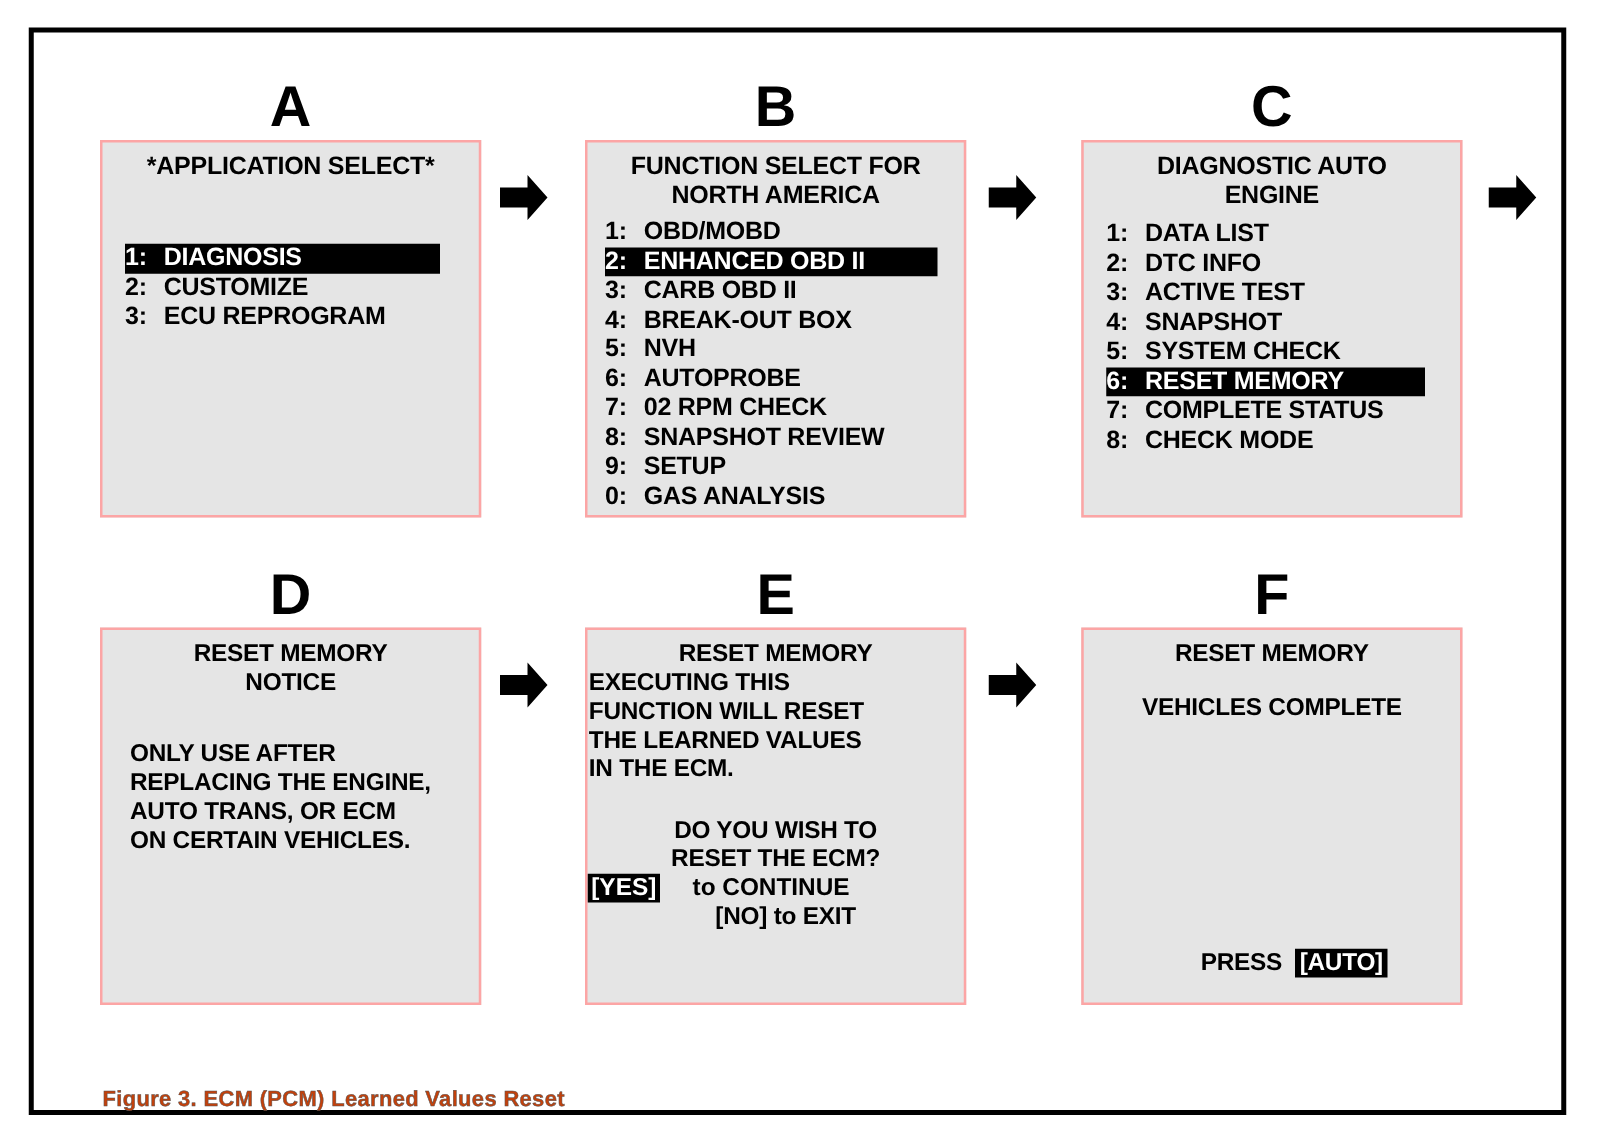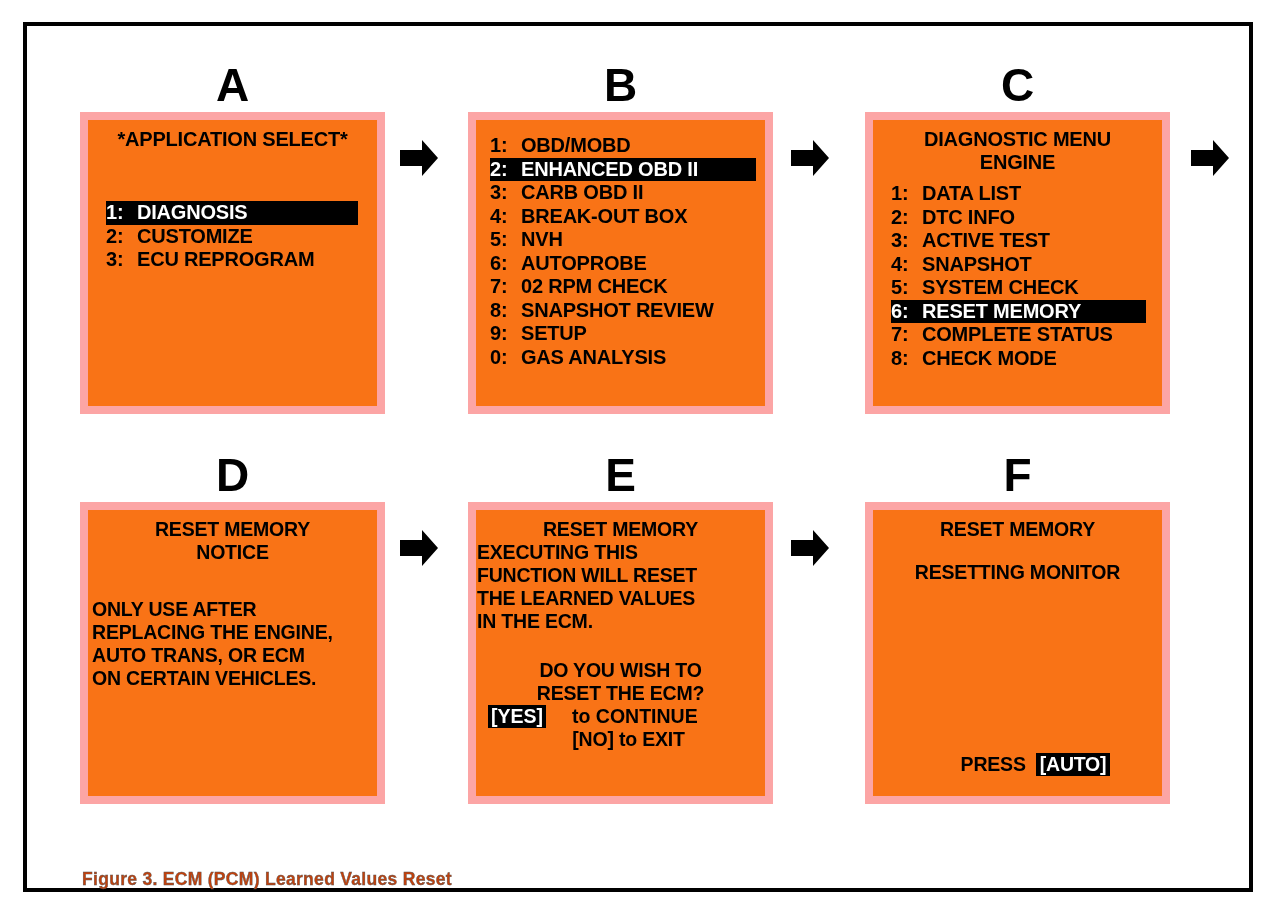--- a/index.html
+++ b/index.html
@@ -36,22 +36,22 @@
     text-align: center;
     font-size: 46px;
     font-weight: bold;
     line-height: 46px;
     letter-spacing: 0px;
     height: 50px;
     font-family: "Liberation Sans", sans-serif;
   }
 
   .screen {
-    border: 8px solid #fca5a5;
-    background: #f97316;
+    border: 2px solid #fca5a5;
+    background: #e5e5e5;
     box-sizing: border-box;
     position: relative;
     padding: 8px 0 0 0;
     overflow: hidden;
   }
 
   .scr-title {
     text-align: center;
     font-weight: bold;
     font-size: 20px;
@@ -165,20 +165,22 @@
 
   <div class="arrow" style="left:371px; top:111px;">
     <svg width="42" height="42" viewBox="0 0 42 42">
       <polygon points="2,13 24,13 24,3 40,21 24,39 24,29 2,29" fill="#000000"></polygon>
     </svg>
   </div>
 
   <div class="panel-wrap" style="left:441px; top:36px; width:305px;">
     <div class="panel-letter">B</div>
     <div class="screen" style="width:305px; height:302px;">
+      <div class="scr-title" style="white-space:pre-line;">FUNCTION SELECT FOR
+NORTH AMERICA</div>
       <div class="menu">
         <div class="menu-row">
           <span class="num">1:</span>
           <span>OBD/MOBD</span>
         </div>
         <div class="menu-row selected" style="width:266px;">
           <span class="num">2:</span>
           <span>ENHANCED OBD II</span>
         </div>
         <div class="menu-row">
@@ -219,21 +221,21 @@
 
   <div class="arrow" style="left:762px; top:111px;">
     <svg width="42" height="42" viewBox="0 0 42 42">
       <polygon points="2,13 24,13 24,3 40,21 24,39 24,29 2,29" fill="#000000"></polygon>
     </svg>
   </div>
 
   <div class="panel-wrap" style="left:838px; top:36px; width:305px;">
     <div class="panel-letter">C</div>
     <div class="screen" style="width:305px; height:302px;">
-      <div class="scr-title" style="white-space:pre-line;">DIAGNOSTIC MENU
+      <div class="scr-title" style="white-space:pre-line;">DIAGNOSTIC AUTO
 ENGINE</div>
       <div class="menu" style="margin-top:8px; padding-left:18px;">
         <div class="menu-row">
           <span class="num">1:</span>
           <span>DATA LIST</span>
         </div>
         <div class="menu-row">
           <span class="num">2:</span>
           <span>DTC INFO</span>
         </div>
@@ -271,21 +273,21 @@
     </svg>
   </div>
 
   <div class="panel-wrap" style="left:53px; top:426px; width:305px;">
     <div class="panel-letter">D</div>
     <div class="screen" style="width:305px; height:302px;">
       <div class="para center">RESET MEMORY
 NOTICE</div>
       <div class="gap-md"></div>
       <div class="gap-sm"></div>
-      <div class="para left" style="padding-left:4px;">ONLY USE AFTER
+      <div class="para left" style="padding-left:22px;">ONLY USE AFTER
 REPLACING THE ENGINE,
 AUTO TRANS, OR ECM
 ON CERTAIN VEHICLES.</div>
     </div>
   </div>
 
   <div class="arrow" style="left:371px; top:501px;">
     <svg width="42" height="42" viewBox="0 0 42 42">
       <polygon points="2,13 24,13 24,3 40,21 24,39 24,29 2,29" fill="#000000"></polygon>
     </svg>
@@ -295,41 +297,41 @@
     <div class="panel-letter">E</div>
     <div class="screen" style="width:305px; height:302px;">
       <div class="para center">RESET MEMORY</div>
       <div class="para left" style="padding-left:1px;">EXECUTING THIS
 FUNCTION WILL RESET
 THE LEARNED VALUES
 IN THE ECM.</div>
       <div class="gap-lg"></div>
       <div class="para center">DO YOU WISH TO
 RESET THE ECM?</div>
-      <div class="prompt-row" style="padding-left:12px;">
+      <div class="prompt-row" style="padding-left:0;">
         <span class="inv">[YES]</span>
         <span class="spacer"></span>
         <span>to CONTINUE</span>
       </div>
       <div class="para center" style="padding-left:24px;">[NO] to EXIT</div>
     </div>
   </div>
 
   <div class="arrow" style="left:762px; top:501px;">
     <svg width="42" height="42" viewBox="0 0 42 42">
       <polygon points="2,13 24,13 24,3 40,21 24,39 24,29 2,29" fill="#000000"></polygon>
     </svg>
   </div>
 
   <div class="panel-wrap" style="left:838px; top:426px; width:305px;">
     <div class="panel-letter">F</div>
     <div class="screen" style="width:305px; height:302px;">
       <div class="para center">RESET MEMORY</div>
       <div class="gap-md"></div>
-      <div class="para center">RESETTING MONITOR</div>
+      <div class="para center">VEHICLES COMPLETE</div>
       <div style="position:absolute; left:0; right:0; bottom:20px;
                   display:flex; justify-content:center; align-items:baseline;">
         <span class="para" style="padding:0;margin-left:36px;">PRESS</span>
         <span style="display:inline-block;width:10px;"></span>
         <span class="inv para" style="padding:0 4px;">[AUTO]</span>
       </div>
     </div>
   </div>
 
   <div id="caption">Figure 3. ECM (PCM) Learned Values Reset</div>

